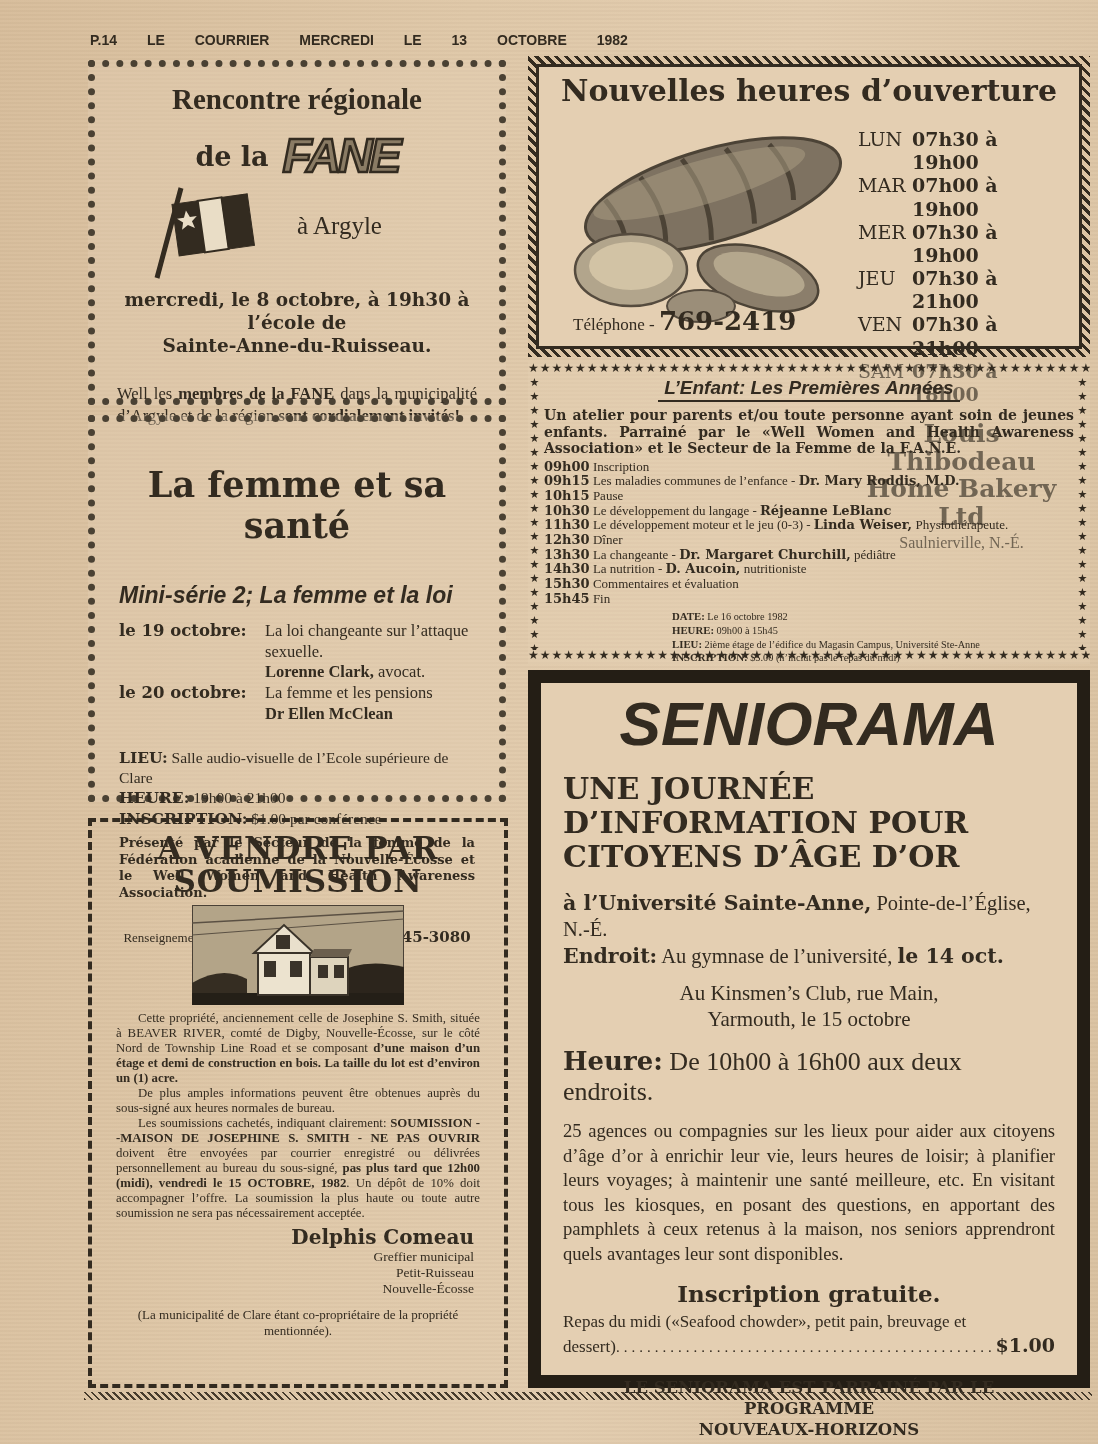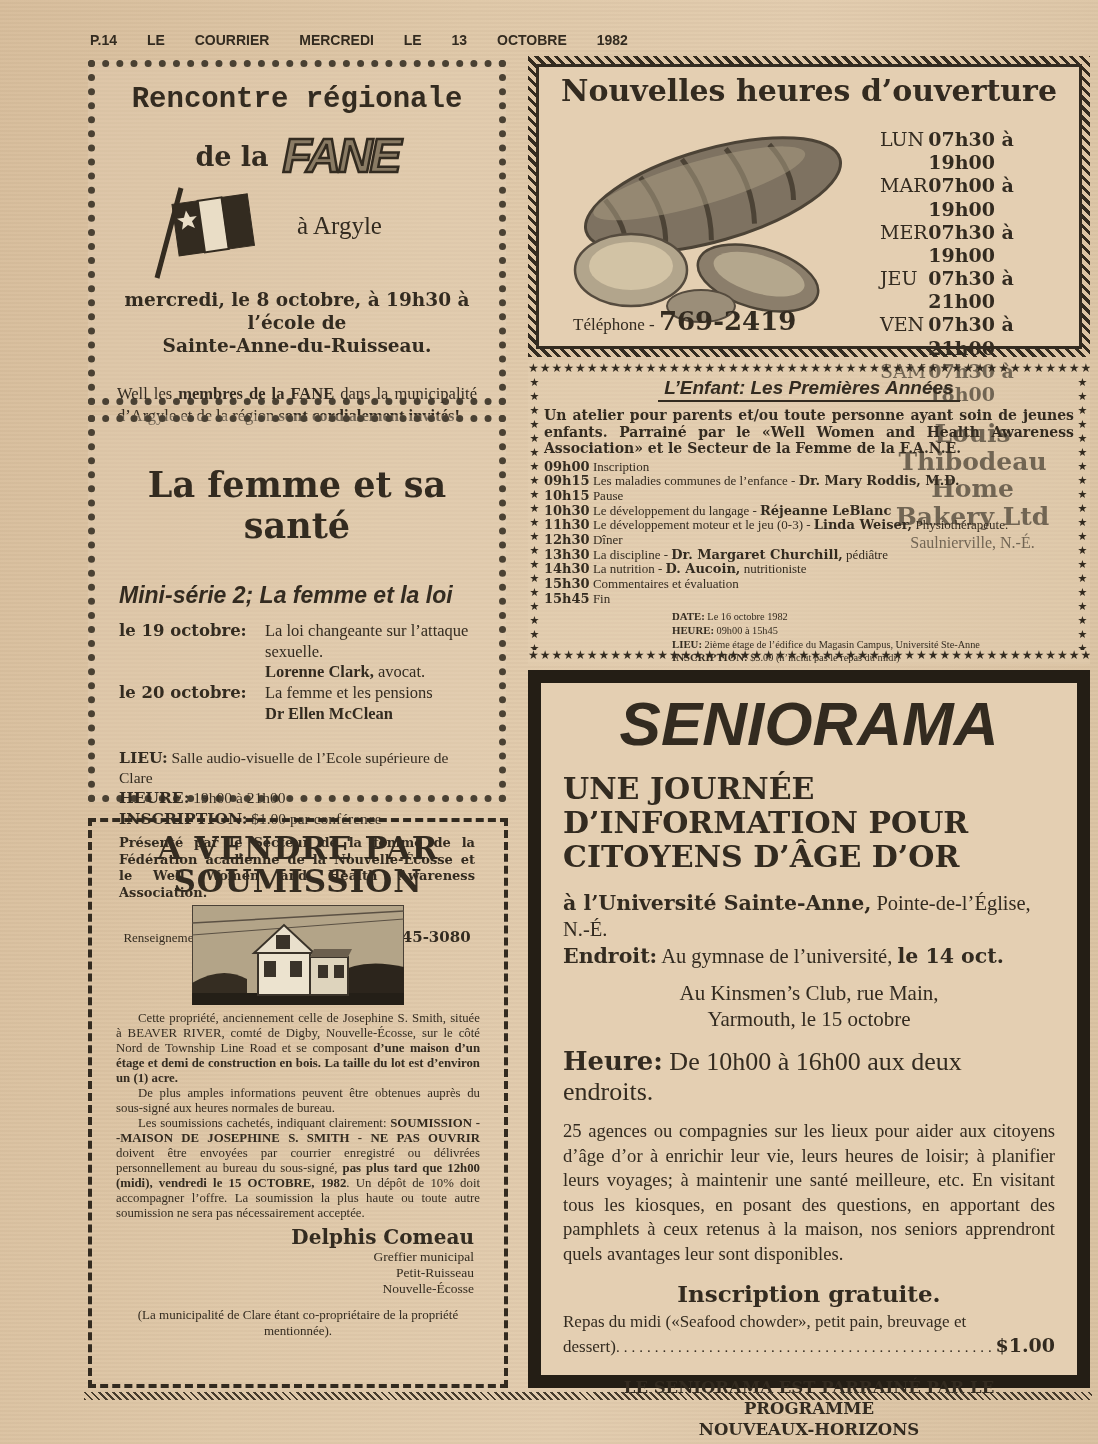--- a/index.html
+++ b/index.html
@@ -21,21 +21,21 @@
   
   .page-header{
     position:absolute;left:90px;top:32px;width:640px;
     font-family:"Liberation Sans", sans-serif;font-weight:bold;font-size:14px;
     word-spacing:26px;color:var(--ink);
   }
   
   .chainbox{border:7px dotted var(--ink-soft);background:rgba(229,210,182,0.35);}
   
   .fane{left:88px;top:60px;width:418px;height:345px;padding:16px 22px 12px;}
-  .fane-title{font-family:Liberation Mono, monospace;font-weight:bold;font-size:29px;text-align:center;}
+  .fane-title{font-family:Liberation Serif, serif;font-weight:bold;font-size:29px;text-align:center;}
   .fane-row{display:flex;justify-content:center;align-items:center;gap:14px;margin-top:16px;text-align:right;}
   .fane-dela{font-family:"DejaVu Serif", serif;font-weight:bold;font-size:27px;}
   .fane-logo{
     font-family:"Liberation Sans", sans-serif;font-weight:bold;font-style:italic;
     font-size:48px;letter-spacing:-3px;color:#8a7b64;
     -webkit-text-stroke:2.5px var(--ink);line-height:1;
   }
   .fane-flagrow{position:relative;height:98px;margin-top:4px;}
   .fane-flag{position:absolute;left:18px;top:0;}
   .fane-argyle{position:absolute;left:180px;top:28px;font-size:25px;font-family:"Liberation Serif", serif;}
@@ -67,21 +67,21 @@
   
   .bakery{
     left:528px;top:56px;width:562px;height:301px;
     background:repeating-linear-gradient(45deg, var(--ink) 0 3px, var(--paper) 3px 7px);
     padding:8px;
   }
   .bakery-inner{width:100%;height:100%;background:var(--paper-light);border:3px solid var(--ink);position:relative;padding:6px 14px;}
   .bakery-title{text-align:center;font-family:"DejaVu Serif", serif;font-weight:bold;font-size:30px;}
   .bakery-flex{display:flex;margin-top:2px;}
   .bakery-photo{flex:0 0 305px;}
-  .bakery-right{flex:1;padding-top:18px;margin-left:22px;}
+  .bakery-right{flex:1;padding-top:18px;}
   .hour-row{display:flex;font-size:19px;line-height:1.22;font-family:"DejaVu Serif", serif;}
   .hour-day{width:56px;}
   .hour-time{font-weight:bold;}
   .bakery-company{margin-top:14px;text-align:center;font-family:"DejaVu Serif", serif;font-weight:bold;font-size:25px;line-height:1.1;}
   .bakery-loc{margin-top:4px;text-align:center;font-size:16px;}
   .bakery-phone{position:absolute;left:34px;bottom:10px;font-size:17px;}
   .bakery-phone b{font-family:"DejaVu Serif", serif;font-size:26px;}
   
   .enfant{left:528px;top:362px;width:562px;height:302px;background:rgba(228,208,180,0.35);overflow:hidden;}
   .stars-h{position:absolute;left:0;right:0;height:15px;overflow:hidden;white-space:nowrap;font-size:12px;line-height:13px;color:var(--ink);letter-spacing:1px;}
@@ -291,21 +291,21 @@
     <div class="enfant-content">
       <div class="enfant-title"><span>L’Enfant: Les Premières Années</span></div>
       <div class="enfant-intro">Un atelier pour parents et/ou toute personne ayant soin de jeunes enfants. Parrainé par le «Well Women and Health Awareness Association» et le Secteur de la Femme de la F.A.N.E.</div>
       <div class="enfant-sched">
         <div><span class="sched-time">09h00</span><span> Inscription</span><span class="sched-name"></span><span></span></div>
         <div><span class="sched-time">09h15</span><span> Les maladies communes de l’enfance - </span><span class="sched-name">Dr. Mary Roddis, M.D.</span><span></span></div>
         <div><span class="sched-time">10h15</span><span> Pause</span><span class="sched-name"></span><span></span></div>
         <div><span class="sched-time">10h30</span><span> Le développement du langage - </span><span class="sched-name">Réjeanne LeBlanc</span><span></span></div>
         <div><span class="sched-time">11h30</span><span> Le développement moteur et le jeu (0-3) - </span><span class="sched-name">Linda Weiser,</span><span> Physiothérapeute.</span></div>
         <div><span class="sched-time">12h30</span><span> Dîner</span><span class="sched-name"></span><span></span></div>
-        <div><span class="sched-time">13h30</span><span> La discipline - </span><span class="sched-name">Dr. Margaret Churchill,</span><span> pédiâtre</span></div>
+        <div><span class="sched-time">13h30</span><span> La changeante - </span><span class="sched-name">Dr. Margaret Churchill,</span><span> pédiâtre</span></div>
         <div><span class="sched-time">14h30</span><span> La nutrition - </span><span class="sched-name">D. Aucoin,</span><span> nutritioniste</span></div>
         <div><span class="sched-time">15h30</span><span> Commentaires et évaluation</span><span class="sched-name"></span><span></span></div>
         <div><span class="sched-time">15h45</span><span> Fin</span><span class="sched-name"></span><span></span></div>
       </div>
       <div class="enfant-details">
         <div><b>DATE:</b><span> Le 16 octobre 1982</span></div>
         <div><b>HEURE:</b><span> 09h00 à 15h45</span></div>
         <div><b>LIEU:</b><span> 2ième étage de l’édifice du Magasin Campus, Université Ste-Anne</span></div>
         <div><b>INSCRIPTION:</b><span> $5.00 (n’inclut pas le repas du midi)</span></div>
       </div>

